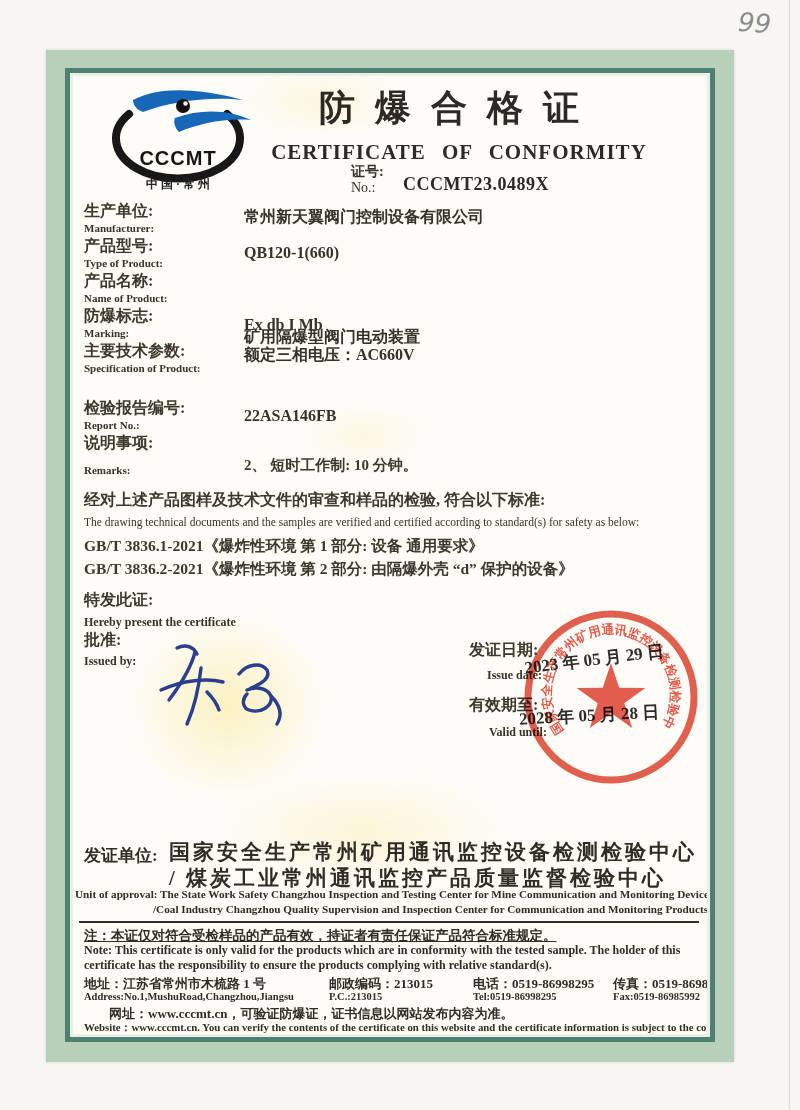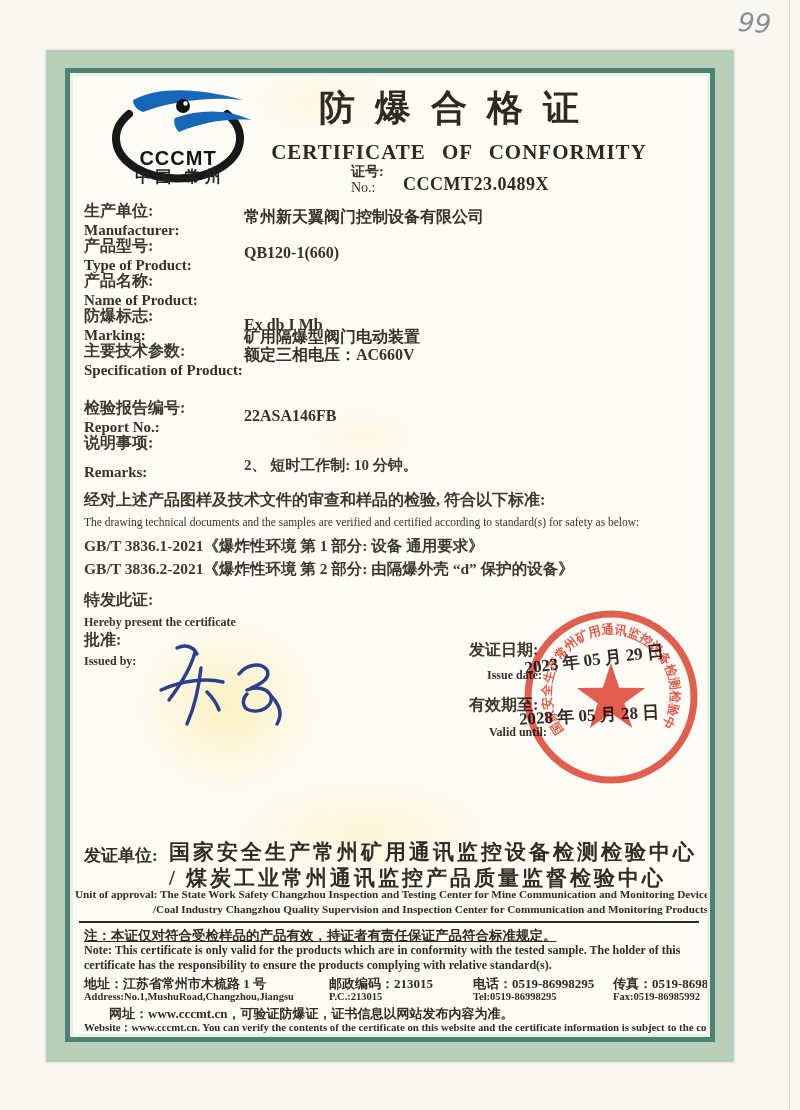--- a/index.html
+++ b/index.html
@@ -24,21 +24,21 @@
   .stain.s3{left:170px;top:-10px;width:160px;height:70px;background:radial-gradient(closest-side,rgba(248,238,180,.35),rgba(248,238,180,0));}
   .stain.s4{left:230px;top:330px;width:120px;height:60px;background:radial-gradient(closest-side,rgba(248,238,180,.3),rgba(248,238,180,0));}
   
   .title-cn{font-size:36px;font-weight:bold;letter-spacing:20px;color:#2d2a25;white-space:nowrap;}
   .title-en{font-size:21px;font-weight:bold;letter-spacing:1px;word-spacing:10px;color:#2d2a25;white-space:nowrap;}
   .certno-label{font-size:14px;font-weight:bold;line-height:16px;color:#35322a;}
   .certno-label .en{font-weight:normal;font-size:14px;}
   .certno-value{font-size:18px;font-weight:bold;letter-spacing:.5px;color:#2d2a25;}
   
   .cn-label{font-size:16px;font-weight:bold;color:#3c392c;white-space:nowrap;}
-  .en-label{font-size:15px;font-weight:bold;color:#353228;white-space:nowrap;}
+  .en-label{font-size:11px;font-weight:bold;color:#353228;white-space:nowrap;}
   .f-value{font-size:16px;font-weight:bold;color:#35322a;white-space:nowrap;}
   .remark-line{font-size:15px;font-weight:bold;color:#3c392c;white-space:nowrap;}
   .stmt-cn{font-size:16px;font-weight:bold;color:#3c392c;white-space:nowrap;}
   .stmt-en{font-size:11.5px;color:#35322a;white-space:nowrap;}
   .gb-line{font-size:15.5px;font-weight:bold;color:#3c392c;white-space:nowrap;}
   
   .date-value{font-size:17px;font-weight:bold;color:#2e2b28;white-space:nowrap;}
   .stamp{mix-blend-mode:multiply;opacity:.92;}
   
   .appr-label{font-size:17px;font-weight:bold;color:#2f2c26;white-space:nowrap;}
@@ -69,21 +69,21 @@
 
     <div class="abs" style="left:18px;top:8px;width:174px;height:112px;">
       <svg width="174" height="112" viewBox="0 0 174 112">
         <path d="M38,30 A62,40 0 1 0 136,30" fill="none" stroke="#181818" stroke-width="8" stroke-linecap="round"></path>
         <path d="M42,16 C68,2 108,4 152,16 C118,12 78,18 52,28 C46,26 42,21 42,16 Z" fill="#1667b8"></path>
         <path d="M84,34 C110,24 140,26 160,36 C132,34 108,40 88,48 C84,44 82,38 84,34 Z" fill="#1667b8"></path>
         <circle cx="92" cy="22" r="7" fill="#111"></circle>
         <circle cx="94.5" cy="19.5" r="2.2" fill="#fdfcf6"></circle>
         <text x="87" y="81" text-anchor="middle" font-family="Liberation Sans, sans-serif" font-size="20" font-weight="bold" fill="#141414" letter-spacing="1">CCCMT</text>
       </svg>
-      <div class="abs" style="left:0;top:83px;width:174px;text-align:center;font-size:16px;font-weight:bold;color:#222;">中 国 · 常 州</div>
+      <div class="abs" style="left:0;top:92px;width:174px;text-align:center;font-size:12px;font-weight:bold;color:#222;">中 国 · 常 州</div>
     </div>
 
     <div class="abs title-cn" style="left:176px;top:8px;width:420px;text-align:center;">防爆合格证</div>
     <div class="abs title-en" style="left:176px;top:64px;width:420px;text-align:center;">CERTIFICATE OF CONFORMITY</div>
 
     <div class="abs certno-label" style="left:278px;top:88px;">
       <div>证号:</div>
       <div class="en">No.:</div>
     </div>
     <div class="abs certno-value" style="left:330px;top:98px;">CCCMT23.0489X</div>

